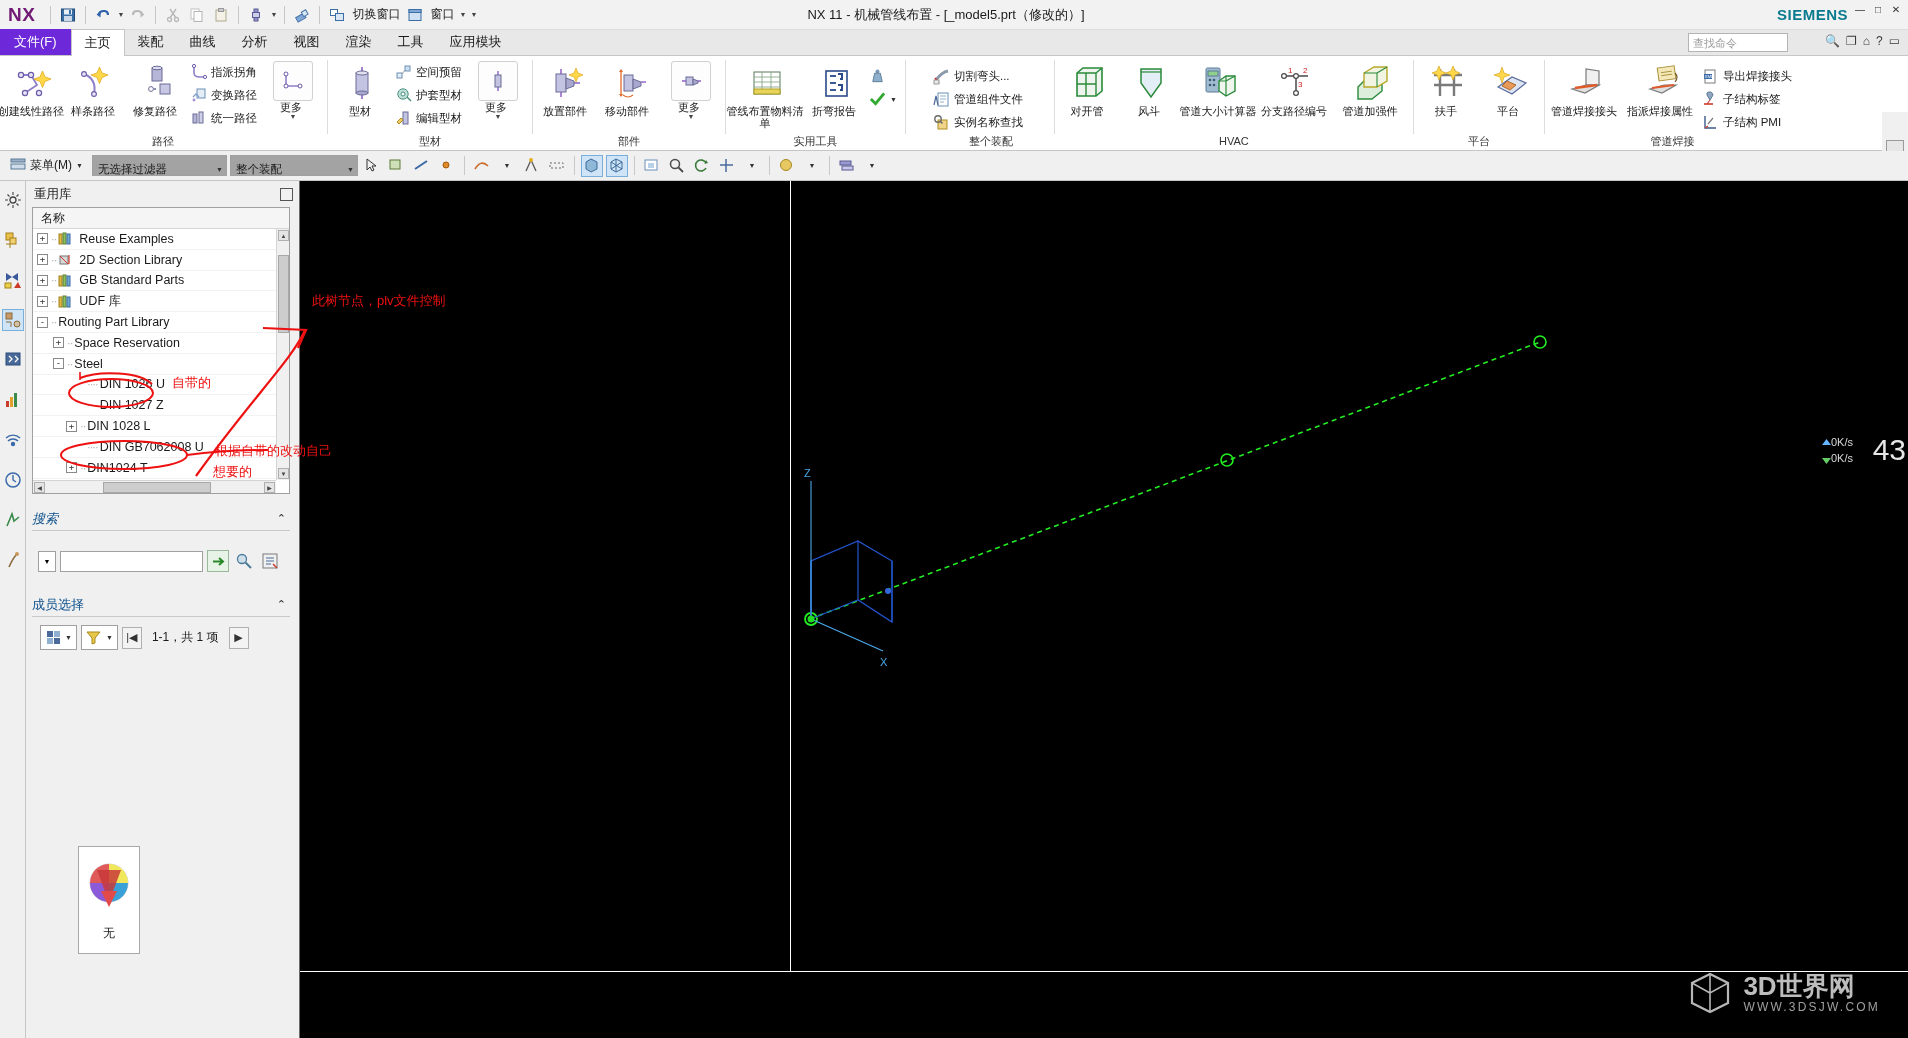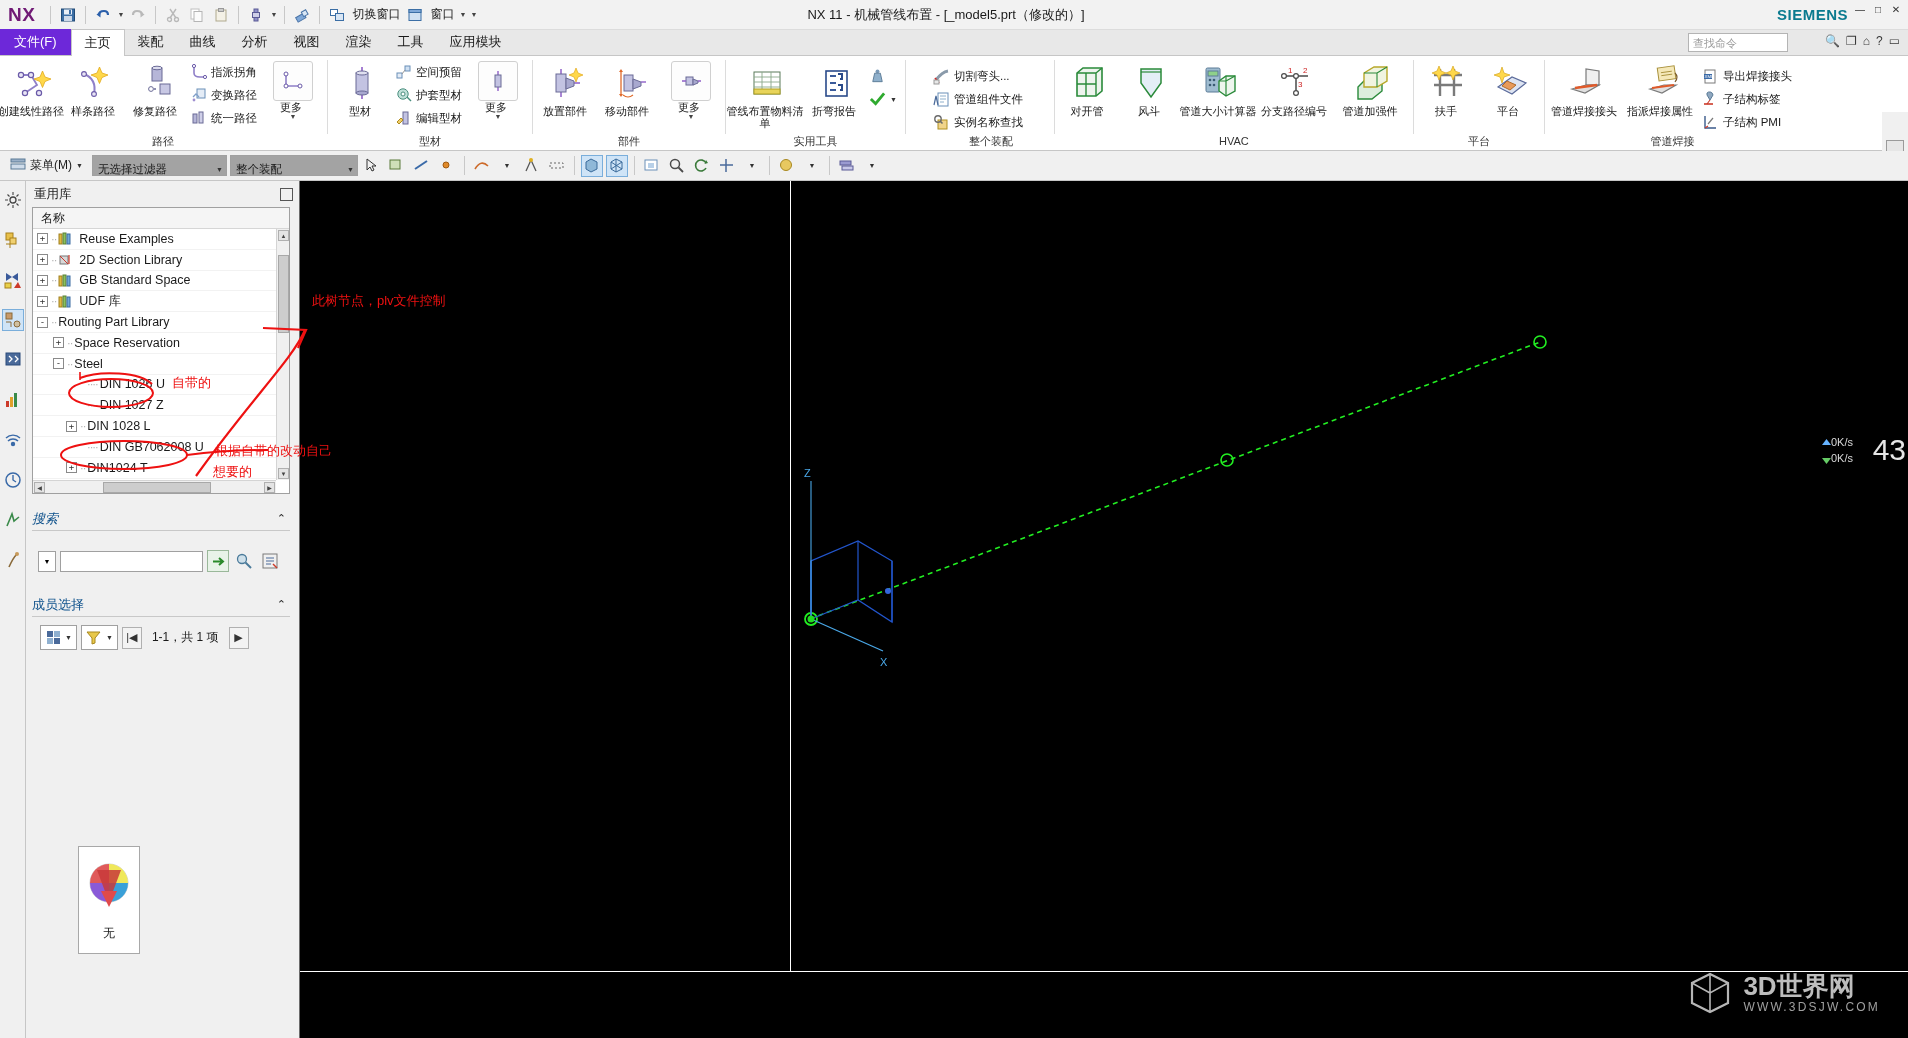--- a/index.html
+++ b/index.html
@@ -1049,21 +1049,21 @@
         <div class="trow">
           <span class="tog">+</span>
           <span class="dash">··</span>
           <span class="tico">
             <svg width="16" height="13" viewBox="0 0 16 13">
                 <rect x="1" y="2" width="3" height="10" fill="#e0b840" stroke="#a08020"></rect>
                 <rect x="5" y="1" width="3" height="11" fill="#8ac060" stroke="#5a8030"></rect>
                 <rect x="9" y="2" width="3" height="10" fill="#70a8d8" stroke="#3a6aa0"></rect>
               </svg>
           </span>
-          <span>GB Standard Space</span>
+          <span>GB Standard Parts</span>
         </div>
 
         <div class="trow">
           <span class="tog">+</span>
           <span class="dash">··</span>
           <span class="tico">
             <svg width="16" height="13" viewBox="0 0 16 13">
                 <rect x="1" y="2" width="3" height="10" fill="#e0b840" stroke="#a08020"></rect>
                 <rect x="5" y="1" width="3" height="11" fill="#8ac060" stroke="#5a8030"></rect>
                 <rect x="9" y="2" width="3" height="10" fill="#70a8d8" stroke="#3a6aa0"></rect>

